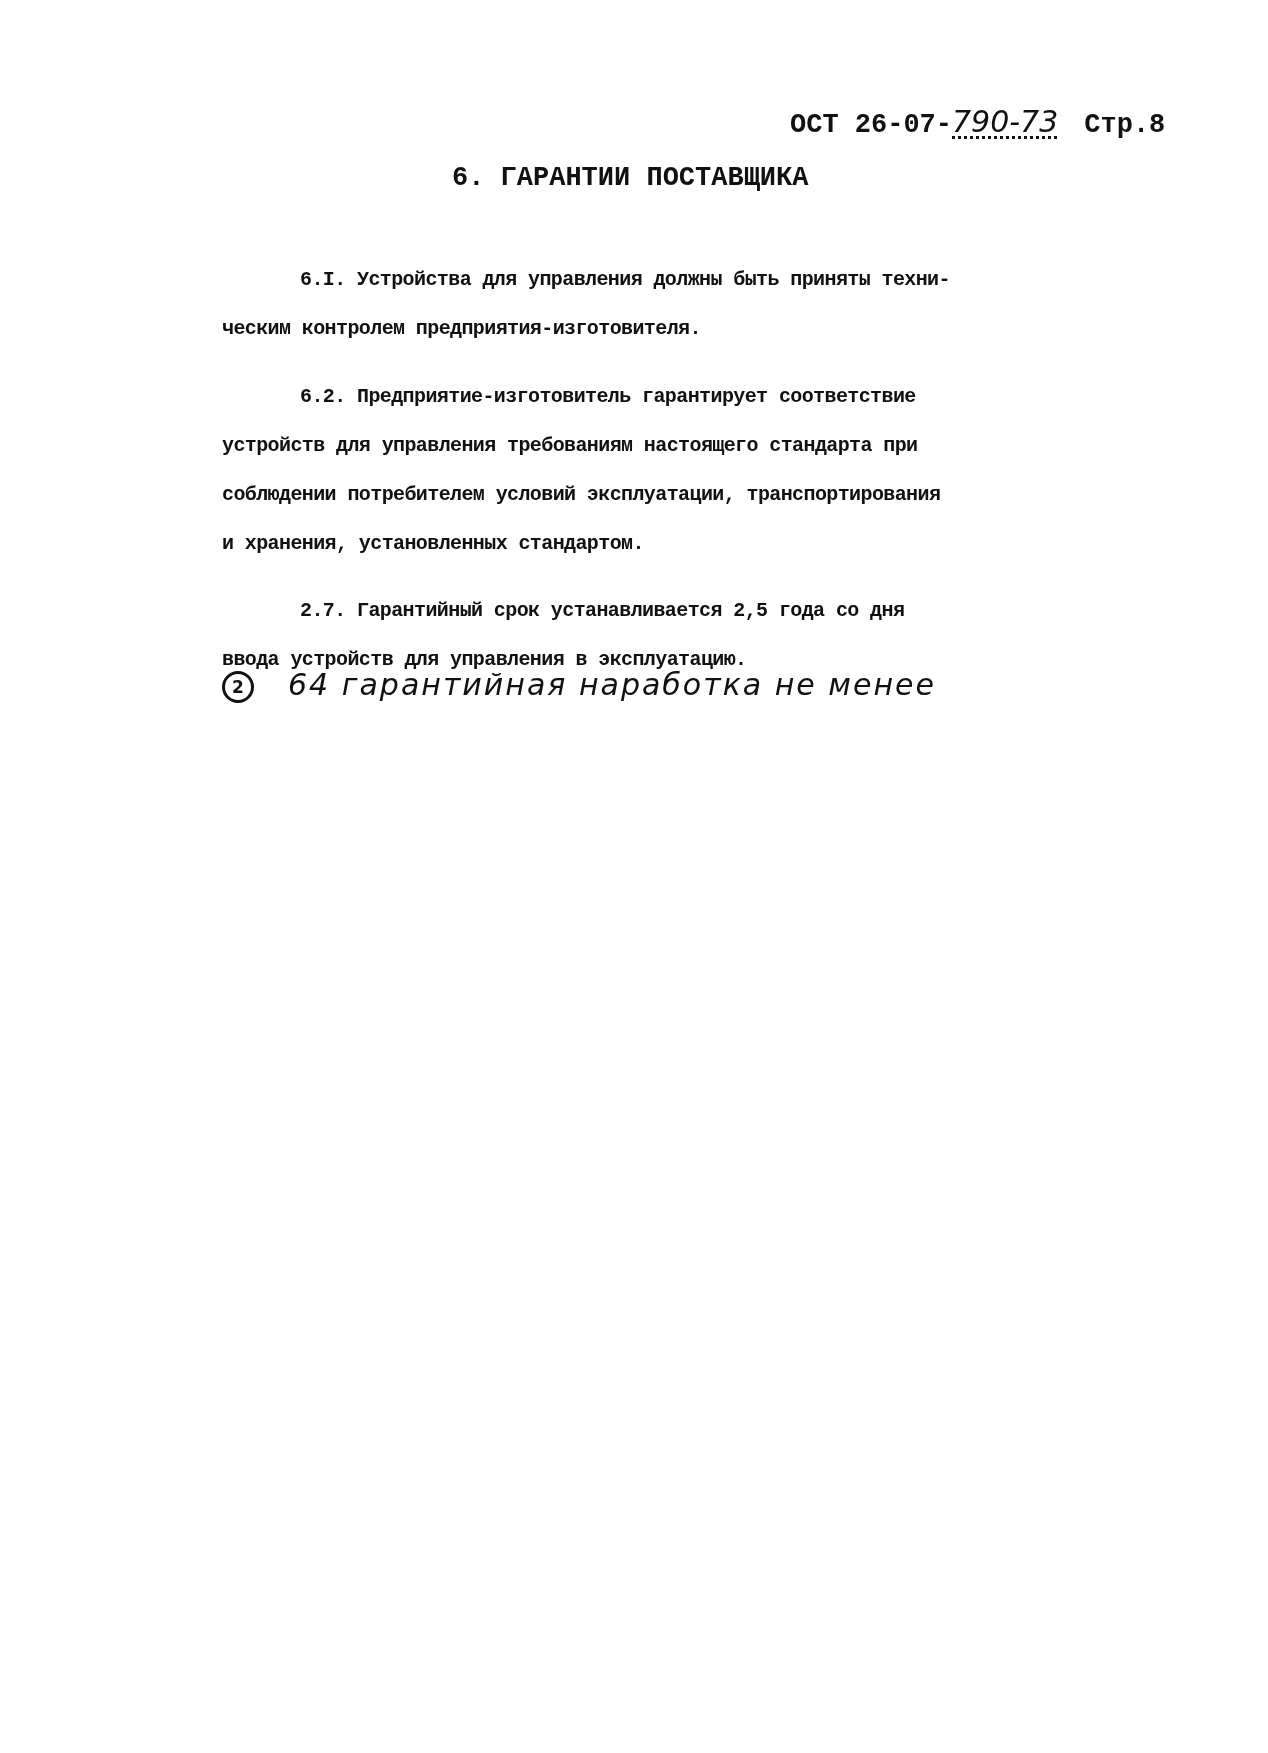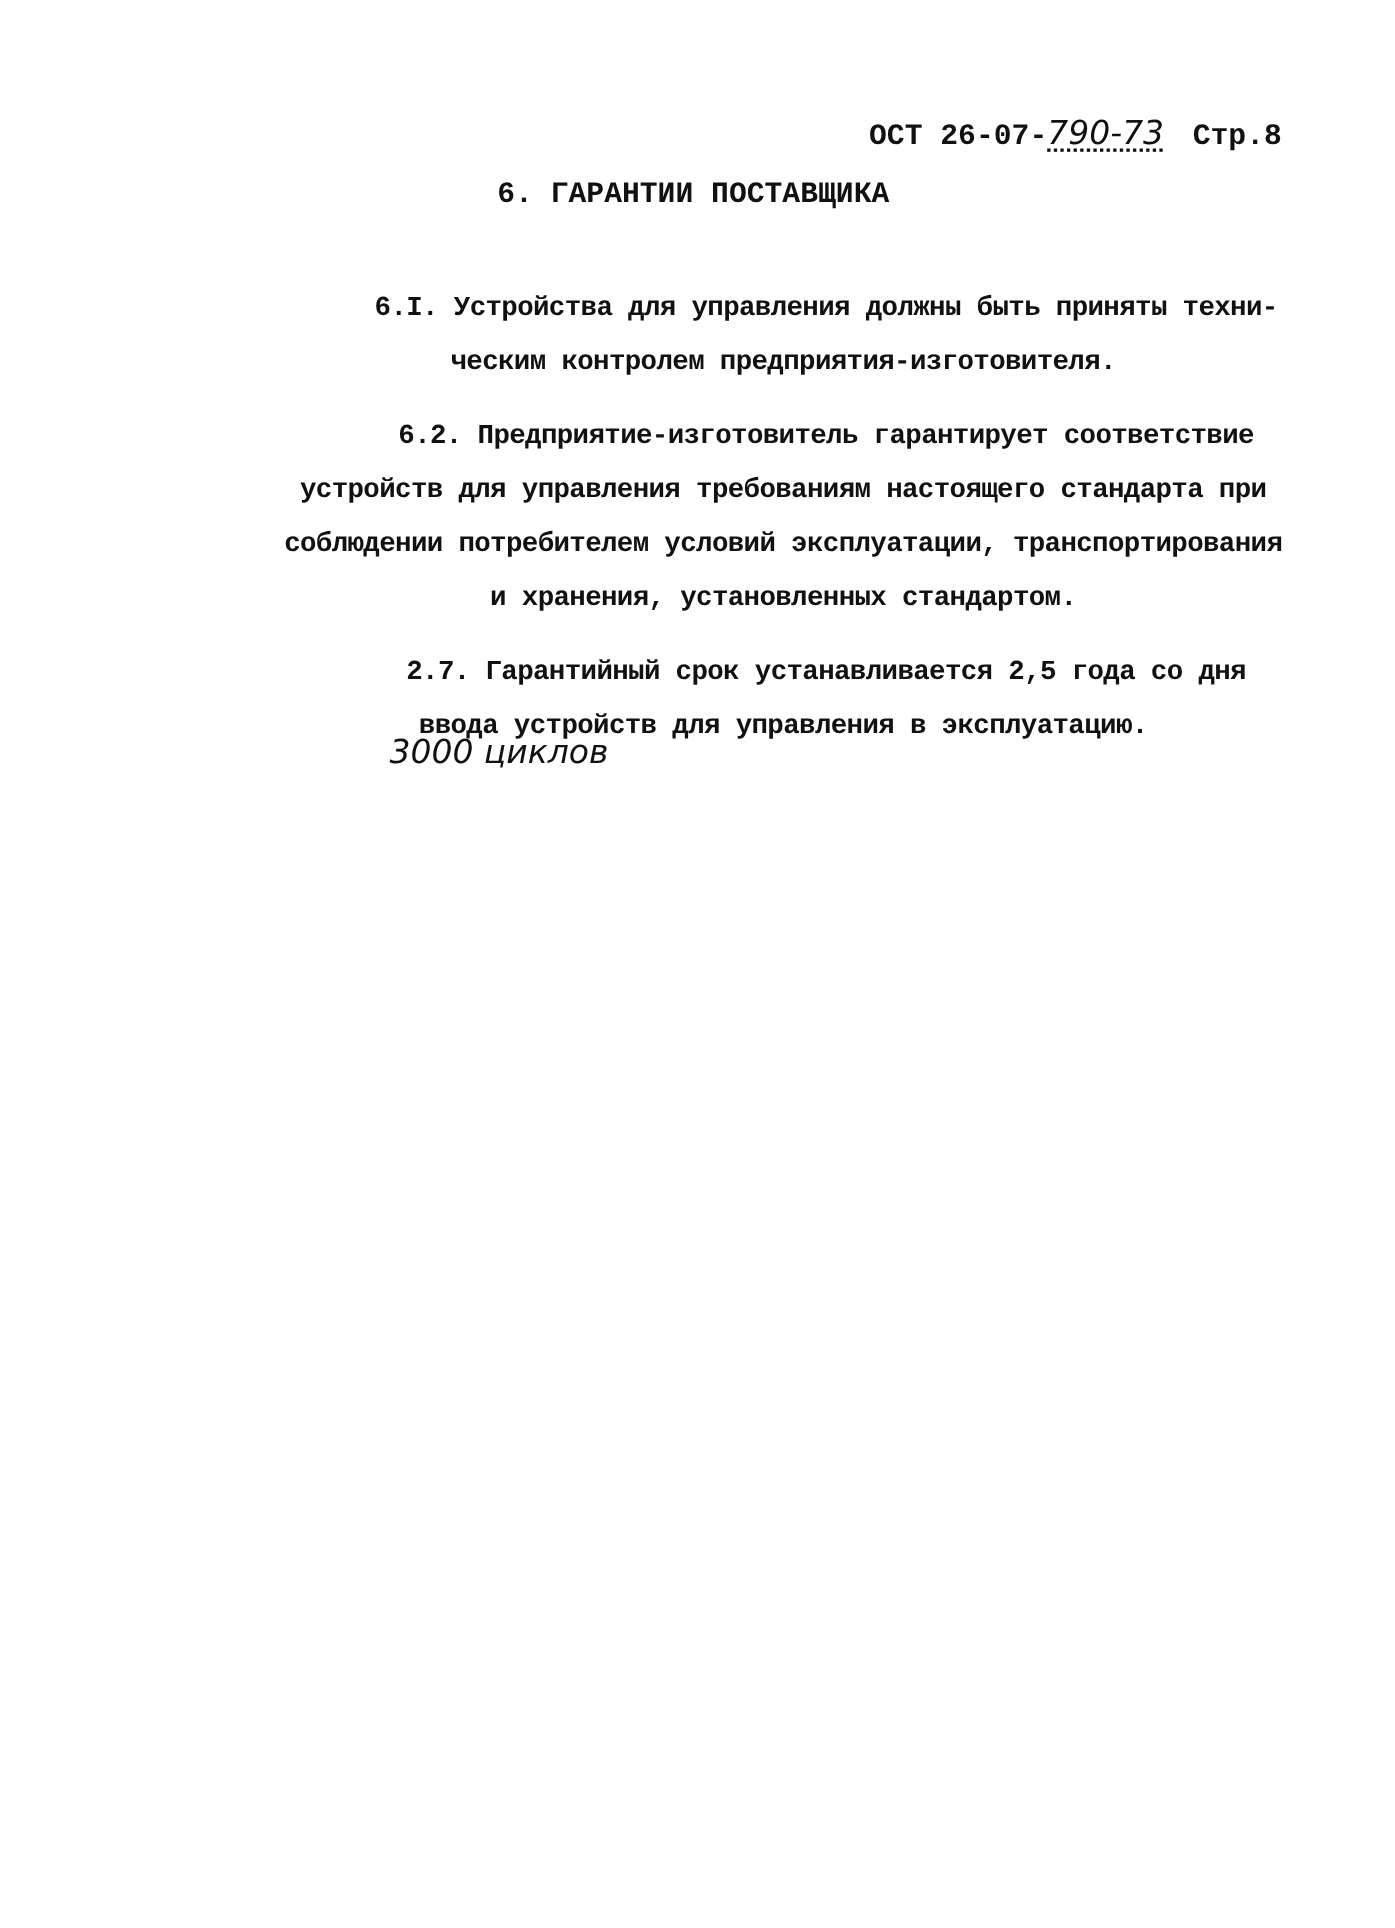--- a/index.html
+++ b/index.html
@@ -2,21 +2,21 @@
 <html><head>
 <meta charset="utf-8">
 <style>
   html, body { margin: 0; padding: 0; background: #ffffff; }
   body { width: 1268px; height: 1753px; position: relative; overflow: hidden; color: #111; }
   .mono { font-family: "Liberation Mono", "DejaVu Sans Mono", monospace; font-weight: bold; }
   .header { position: absolute; top: 72px; left: 790px; font-size: 27px; letter-spacing: 0px; white-space: nowrap; margin-top: 32px; }
   .header .num { font-family: "DejaVu Sans", sans-serif; font-style: italic; font-weight: normal; font-size: 30px; text-decoration: underline dotted; text-underline-offset: 4px; }
   .header .page { margin-left: 26px; }
   .title { position: absolute; top: 163px; left: 452px; font-size: 27px; white-space: nowrap; text-align: center; }
-  .para { position: absolute; left: 222px; width: 980px; font-size: 25px; line-height: 49px; letter-spacing: -0.6px; white-space: pre-line; text-align: center; }
+  .para { position: absolute; left: 222px; width: 980px; font-size: 20px; line-height: 49px; letter-spacing: -0.6px; white-space: pre-line; }
   .p1 { top: 255px; }
   .p2 { top: 372px; }
   .p3 { top: 586px; }
   .indent { display: inline-block; width: 78px; }
   .hand { position: absolute; left: 222px; top: 668px; font-family: "DejaVu Sans", sans-serif; font-style: italic; font-size: 30px; line-height: 34px; color: #111; }
   .hand .circle { display: inline-flex; align-items: center; justify-content: center; width: 26px; height: 26px; border: 3px solid #111; border-radius: 50%; font-size: 17px; font-weight: bold; font-style: normal; margin-right: 34px; vertical-align: middle; }
   .hand .l1 span.t { letter-spacing: 2px; }
   .hand .l2 { padding-left: 132px; }
 </style>
 </head>
@@ -33,14 +33,14 @@
 
 <div class="para mono p2"><span class="indent"></span><span>6.2.</span> <span>Предприятие-изготовитель гарантирует соответствие
 устройств для управления требованиям настоящего стандарта при
 соблюдении потребителем условий эксплуатации, транспортирования
 и хранения, установленных стандартом.</span></div>
 
 <div class="para mono p3"><span class="indent"></span><span>2.7.</span> <span>Гарантийный срок устанавливается 2,5 года со дня
 ввода устройств для управления в эксплуатацию.</span></div>
 
 <div class="hand">
-  <div class="l2">3000 циклов</div>
+  <div class="l1"><span class="circle">2</span><span class="t">64 гарантийная наработка не менее</span></div>
 </div>
 
 </body></html>

